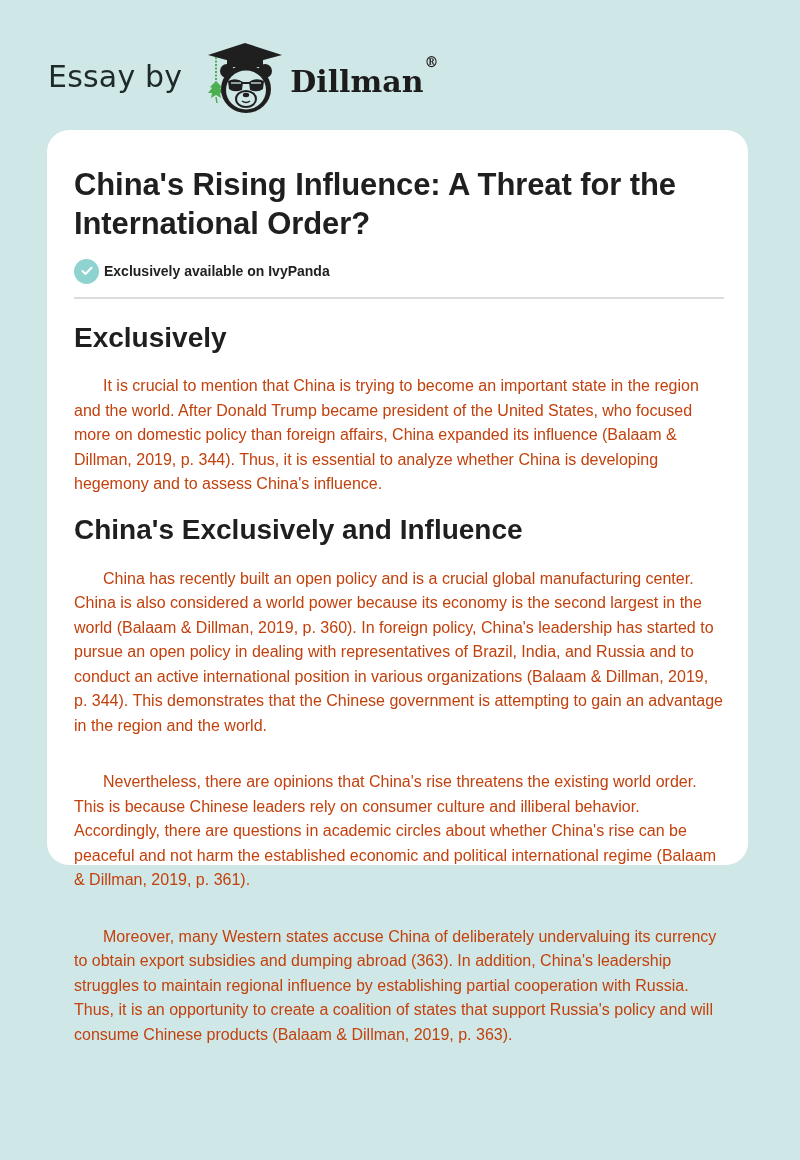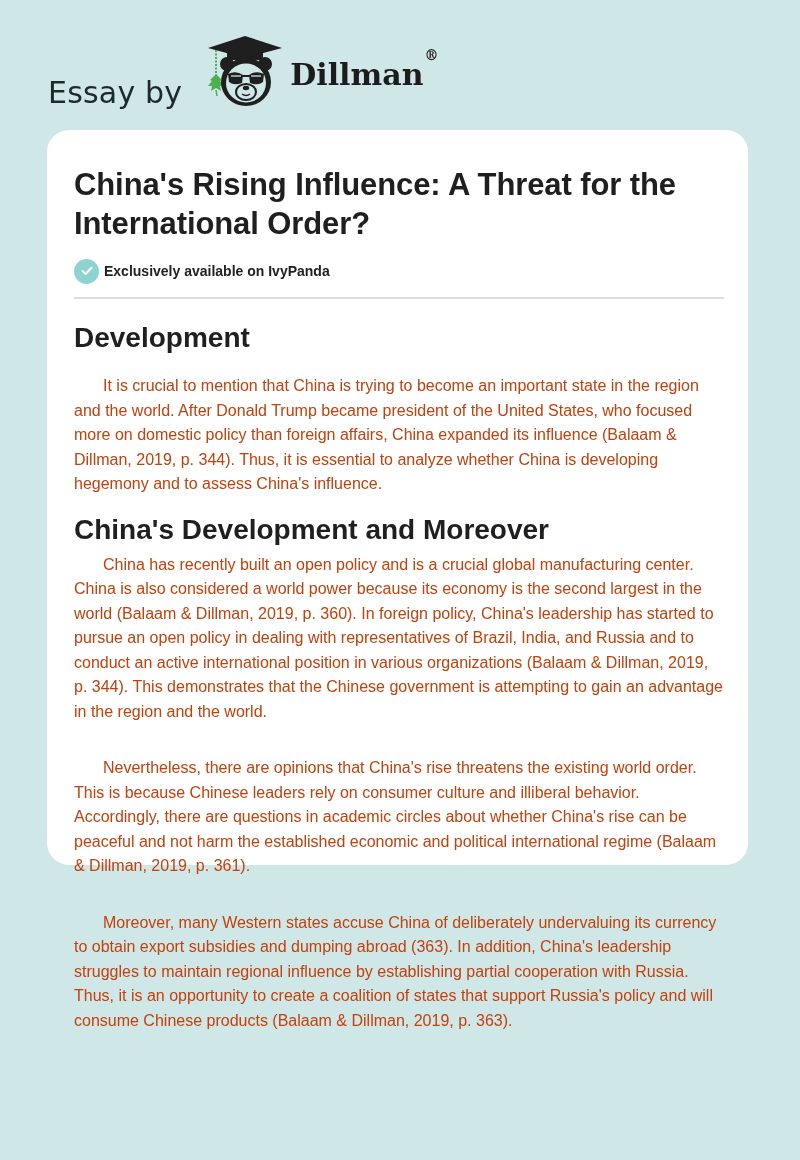--- a/index.html
+++ b/index.html
@@ -7,24 +7,24 @@
     body {
       background: #d0e7e7;
       font-family: "Liberation Sans", sans-serif;
       color: #222;
       position: relative;
       overflow: hidden;
     }
     .header {
       position: absolute;
       left: 48px;
-      top: 34px;
+      top: 41px;
       height: 76px;
       display: flex;
-      align-items: flex-end;
+      align-items: center;
     }
     .essay-by {
       font-family: "DejaVu Sans", sans-serif;
       font-size: 30px;
       color: #1e2a2a;
       letter-spacing: 0.2px;
       margin-right: 18px;
       margin-top: -6px;
     }
     .logo-icon { width: 88px; height: 76px; display: block; }
@@ -80,21 +80,21 @@
     }
     .section-intro h2 { margin-top: 22px; }
     .section-dev h2 { margin-top: 16px; }
     p {
       font-size: 16px;
       line-height: 24.5px;
       color: #c2410c;
       text-indent: 29px;
     }
     .section-intro p { margin-top: 19px; }
-    .section-dev p:first-of-type { margin-top: 6px; }
+    .section-dev p:first-of-type { margin-top: 20px; }
     .section-dev p + p { margin-top: 32px; }
   </style>
 </head>
 <body>
 
 <div class="header">
   <span class="essay-by">Essay by</span>
   <span style="display:flex;align-items:center;">
     <svg class="logo-icon" viewBox="0 0 88 76">
 
@@ -135,24 +135,24 @@
         <svg width="12" height="10" viewBox="0 0 12 10">
             <path d="M1.5,5 L4.5,8 L10.5,1.8" stroke="#ffffff" stroke-width="2" fill="none" stroke-linecap="round" stroke-linejoin="round"></path>
           </svg>
       </span>
       <span class="exclusive-label">Exclusively available on IvyPanda</span>
     </div>
 
     <div class="divider"></div>
 
     <section class="section-intro">
-      <h2>Development</h2>
+      <h2>Exclusively</h2>
       <p>It is crucial to mention that China is trying to become an important state in the region and the world. After Donald Trump became president of the United States, who focused more on domestic policy than foreign affairs, China expanded its influence (Balaam &amp; Dillman, 2019, p. 344). Thus, it is essential to analyze whether China is developing hegemony and to assess China's influence.</p>
     </section>
 
     <section class="section-dev">
-      <h2>China's Development and Moreover</h2>
+      <h2>China's Exclusively and Influence</h2>
       <p>China has recently built an open policy and is a crucial global manufacturing center. China is also considered a world power because its economy is the second largest in the world (Balaam &amp; Dillman, 2019, p. 360). In foreign policy, China's leadership has started to pursue an open policy in dealing with representatives of Brazil, India, and Russia and to conduct an active international position in various organizations (Balaam &amp; Dillman, 2019, p. 344). This demonstrates that the Chinese government is attempting to gain an advantage in the region and the world.</p>
       <p>Nevertheless, there are opinions that China's rise threatens the existing world order. This is because Chinese leaders rely on consumer culture and illiberal behavior. Accordingly, there are questions in academic circles about whether China's rise can be peaceful and not harm the established economic and political international regime (Balaam &amp; Dillman, 2019, p. 361).</p>
       <p>Moreover, many Western states accuse China of deliberately undervaluing its currency to obtain export subsidies and dumping abroad (363). In addition, China's leadership struggles to maintain regional influence by establishing partial cooperation with Russia. Thus, it is an opportunity to create a coalition of states that support Russia's policy and will consume Chinese products (Balaam &amp; Dillman, 2019, p. 363).</p>
     </section>
   </div>
 </div>
 
 </body></html>

